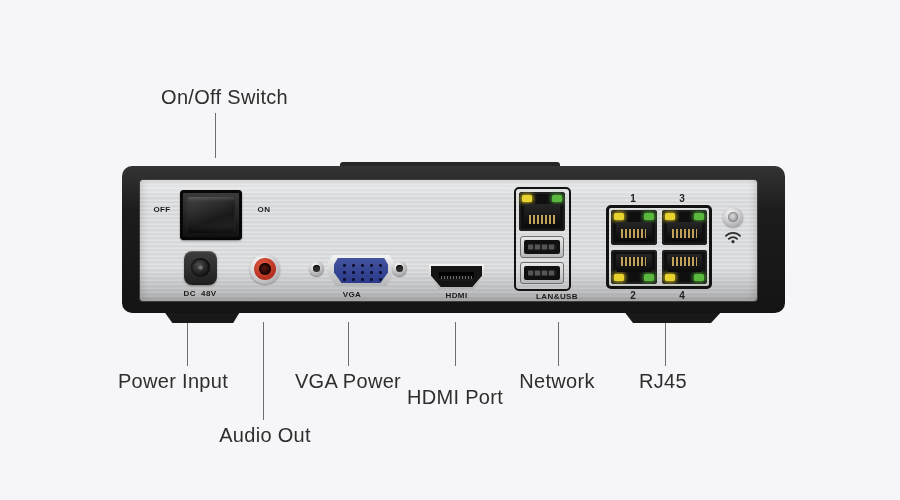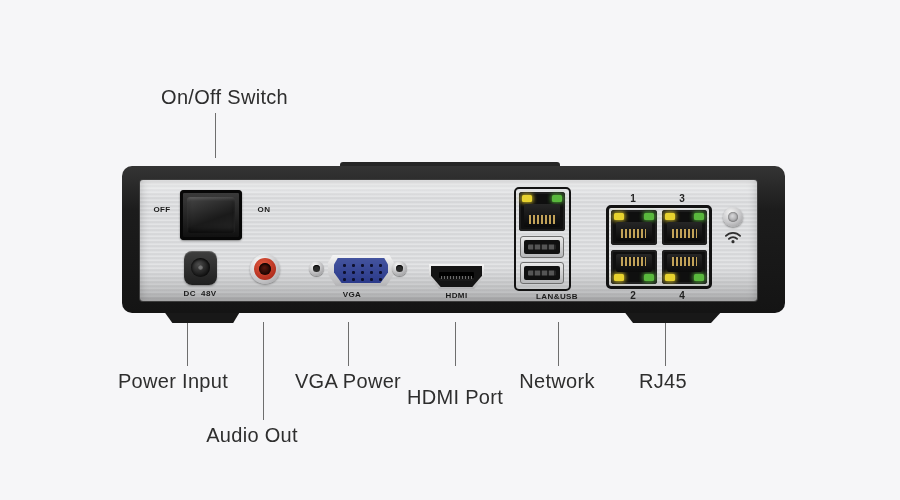--- a/index.html
+++ b/index.html
@@ -298,21 +298,21 @@
 
     </div>
   </div>
 
   <div>
     <div class="cline" style="left:187px; top:322px; height:44px;"></div>
     <div class="clabel" style="left:83px; top:369px;">Power Input</div>
   </div>
   <div>
     <div class="cline" style="left:263px; top:322px; height:98px;"></div>
-    <div class="clabel" style="left:162px; top:423px;">Audio Out</div>
+    <div class="clabel" style="left:175px; top:423px;">Audio Out</div>
   </div>
   <div>
     <div class="cline" style="left:348px; top:322px; height:44px;"></div>
     <div class="clabel" style="left:258px; top:369px;">VGA Power</div>
   </div>
   <div>
     <div class="cline" style="left:455px; top:322px; height:44px;"></div>
     <div class="clabel" style="left:365px; top:366px;margin-top:19px;">HDMI Port</div>
   </div>
   <div>

